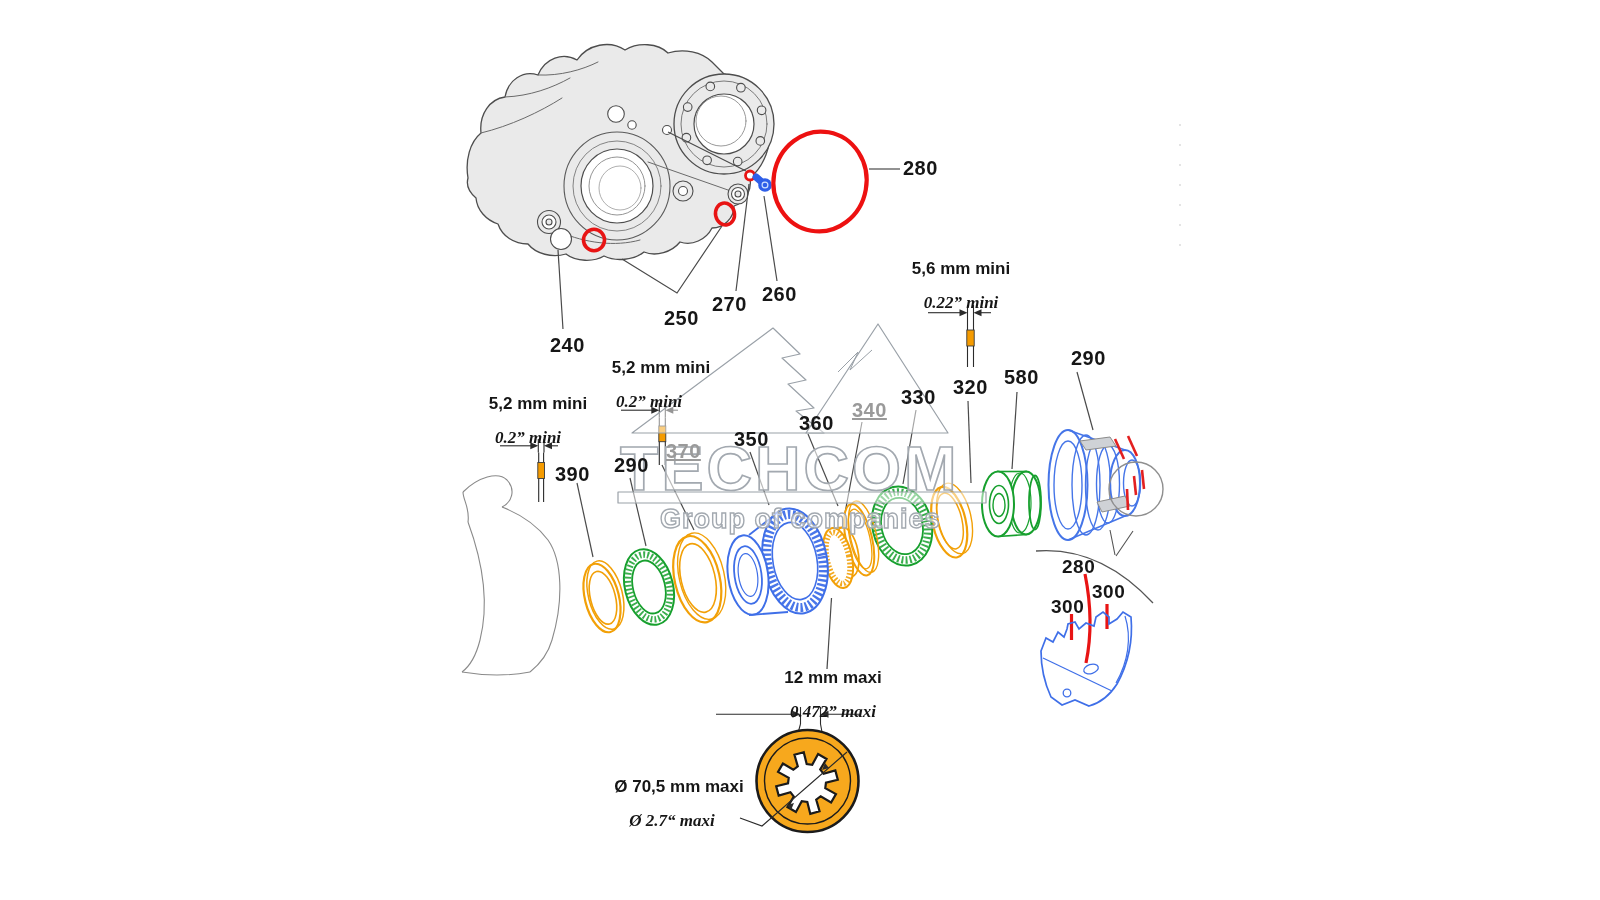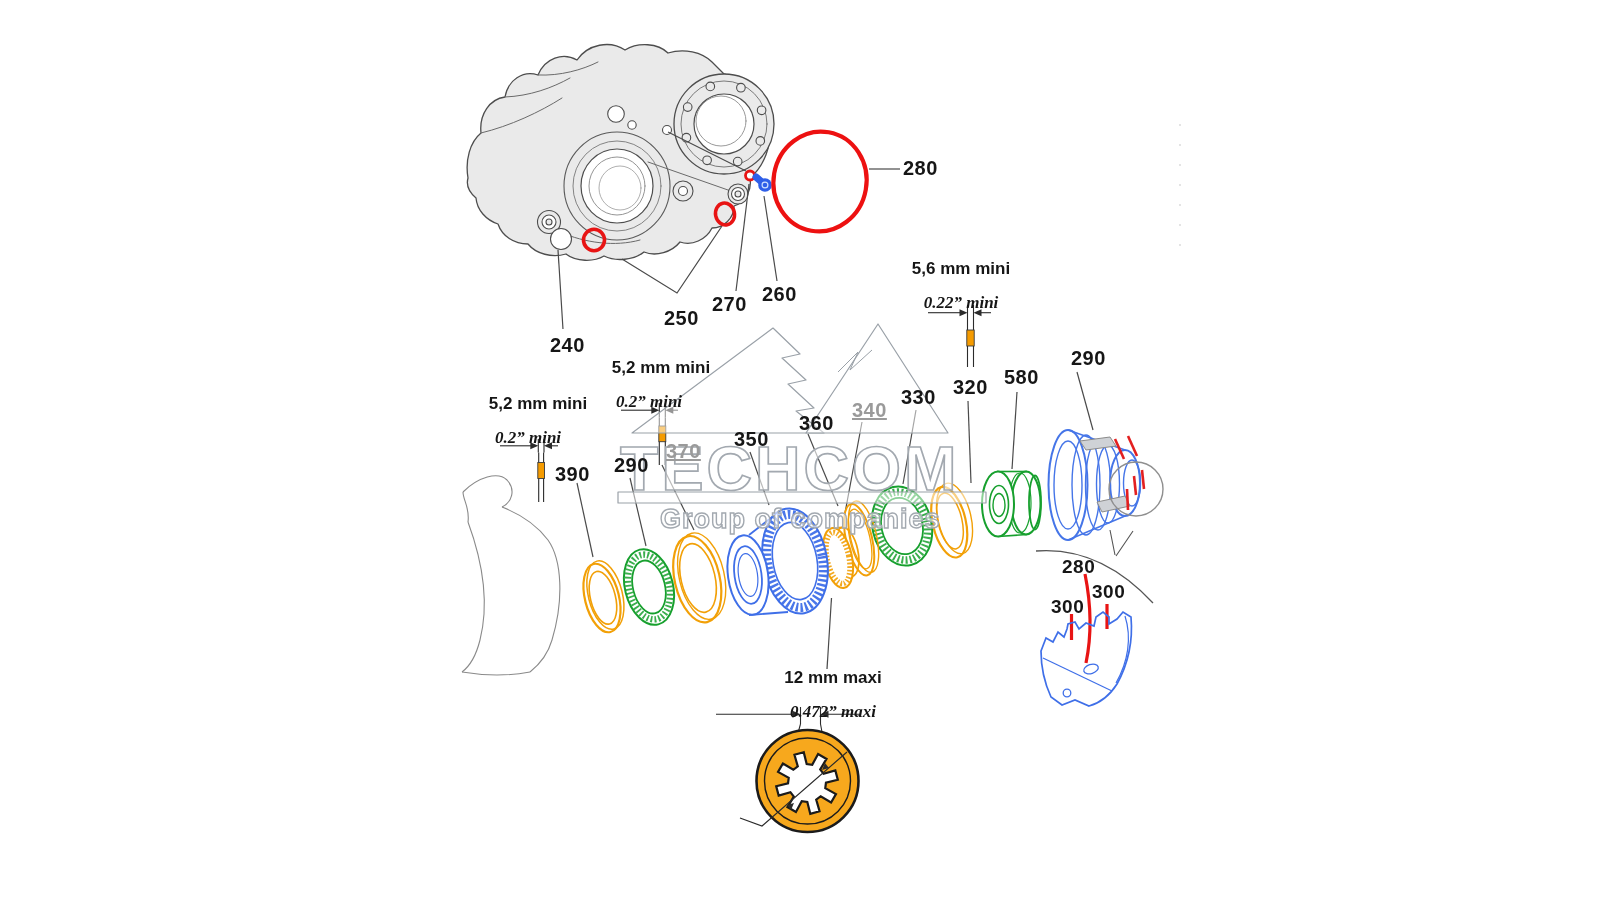--- a/index.html
+++ b/index.html
@@ -340,15 +340,19 @@
     <span class="mt">5,2 mm mini</span>
     <span class="in" style="margin-right:24px">0.2” mini</span>
   </div>
   <div class="dim" style="left:481px;top:394px;width:114px">
     <span class="mt">5,2 mm mini</span>
     <span class="in" style="margin-right:20px">0.2” mini</span>
   </div>
   <div class="dim" style="left:776px;top:688px;width:114px">
     <span class="in">0.472” maxi</span>
   </div>
+  <div class="dim" style="left:608px;top:777px;width:142px">
+    <span class="mt">Ø 70,5 mm maxi</span>
+    <span class="in" style="margin-right:14px">Ø 2.7“ maxi</span>
+  </div>
 </div>
 
 </div>
 
 </body></html>

